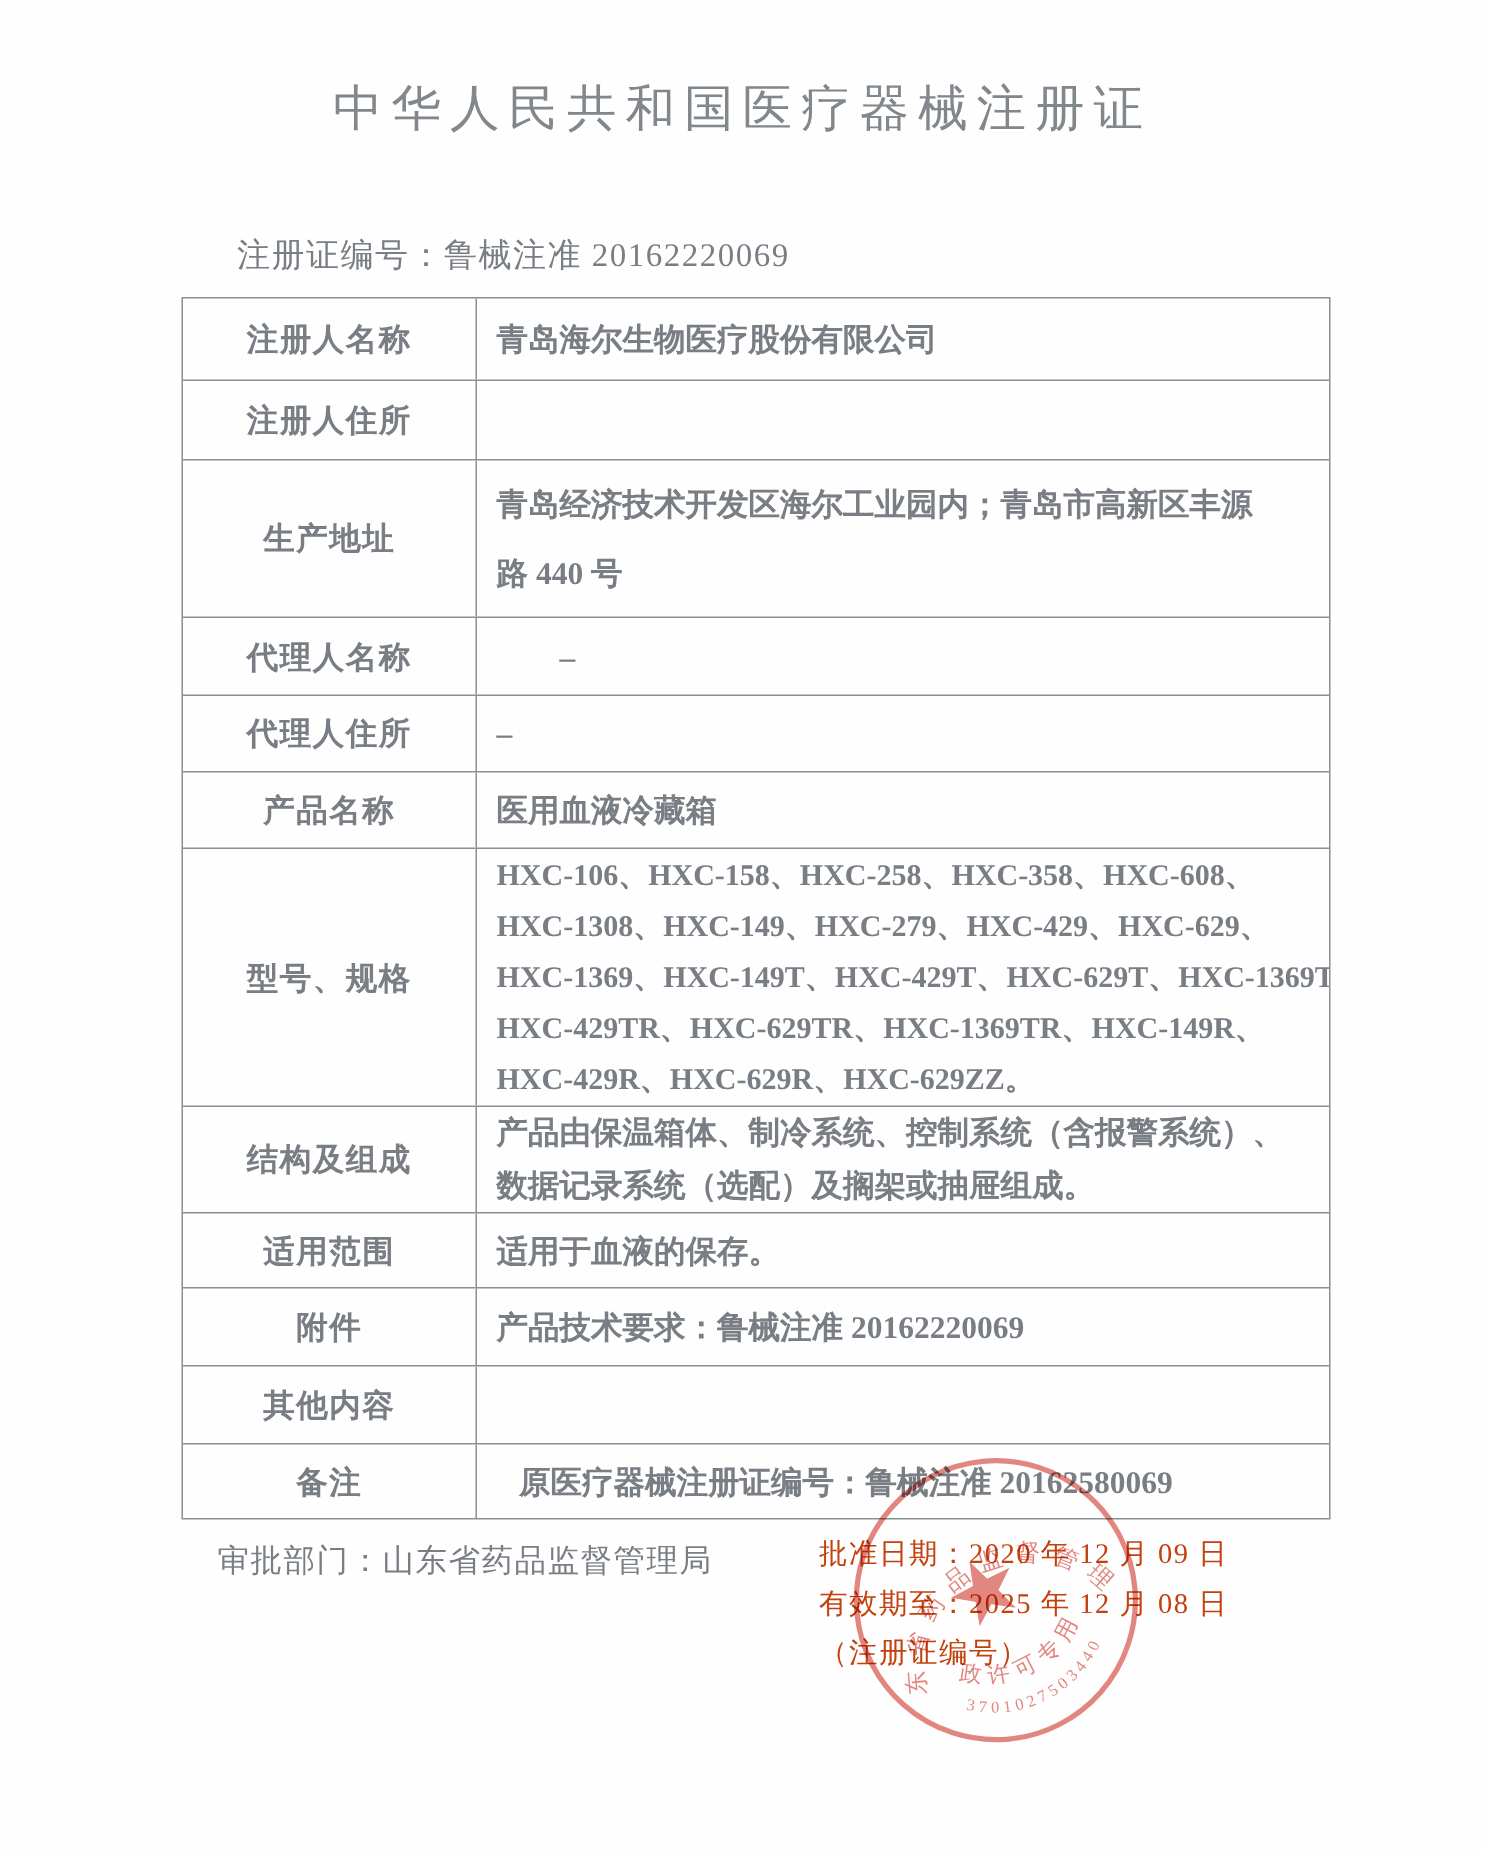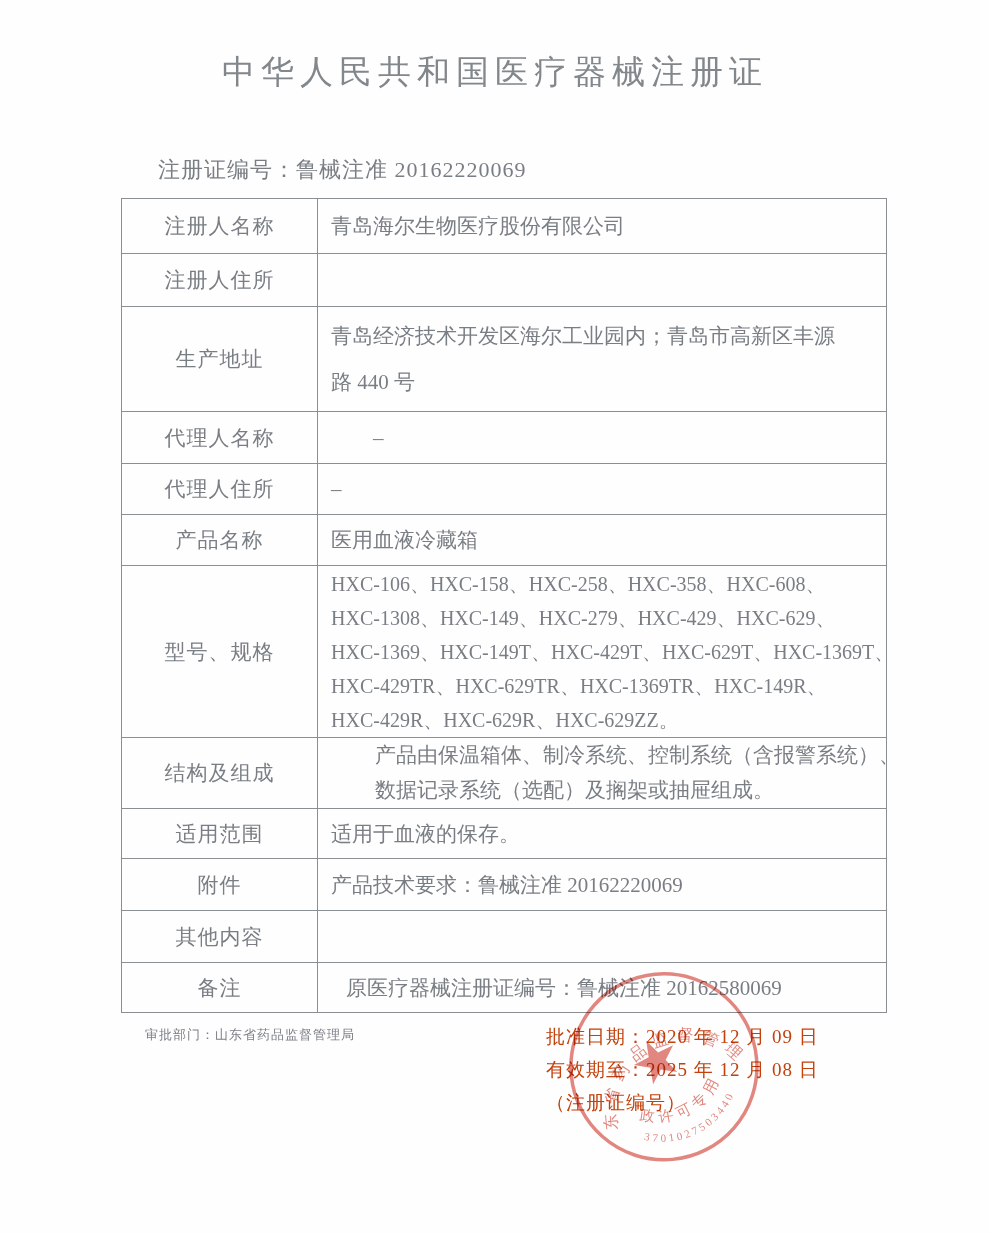--- a/index.html
+++ b/index.html
@@ -22,20 +22,21 @@
   .reg-line {
     position:absolute; top:155px; left:158px;
     font-size:22px; color:#797e84; letter-spacing:1px;
   }
 
   .tbl {
     position:absolute; left:121px; top:198px; width:766px;
     border:1.5px solid #8a8f94;
     box-sizing:border-box;
     color:#797e84;
+    font-weight:bold;
   }
   .row { display:flex; box-sizing:border-box; }
   .row + .row { border-top:1.5px solid #8a8f94; }
   .lbl {
     width:196px; flex:0 0 196px;
     border-right:1.5px solid #8a8f94;
     display:flex; align-items:center; justify-content:center;
     font-size:21px; letter-spacing:1px;
     box-sizing:border-box;
   }
@@ -51,31 +52,31 @@
   }
   .row:nth-child(1)  { min-height:54px;  }
   .row:nth-child(2)  { min-height:53px;  }
   .row:nth-child(3)  { min-height:105px; }
   .row:nth-child(3) .val { line-height:46px; }
   .row:nth-child(4)  { min-height:52px;gap:42px;  }
   .row:nth-child(5)  { min-height:51px;  }
   .row:nth-child(6)  { min-height:51px;  }
   .row:nth-child(7)  { min-height:172px; }
   .row:nth-child(7) .val { font-size:20px; line-height:34px; }
-  .row:nth-child(8)  { min-height:71px;gap:44px;  }
+  .row:nth-child(8)  { min-height:71px;  }
   .row:nth-child(8) .val { line-height:35px; }
   .row:nth-child(9)  { min-height:50px;  }
   .row:nth-child(10) { min-height:52px;  }
   .row:nth-child(11) { min-height:52px;  }
   .row:nth-child(12) { min-height:50px;  }
   .row:nth-child(12) .val { padding-left:28px; }
 
   .footer-left {
     position:absolute; left:145px; top:1026px;
-    font-size:13px; color:#797e84; letter-spacing:1px;
+    font-size:21px; color:#797e84; letter-spacing:1px;
   }
   .footer-right {
     position:absolute; left:546px; top:1026px;
     font-size:19px; color:#c2410c; letter-spacing:1px;
   }
   .footer-right .fline { line-height:22px; margin-bottom:11px; }
 
   .stamp {
     position:absolute; left:556px; top:956px;
     width:214px; height:218px;

